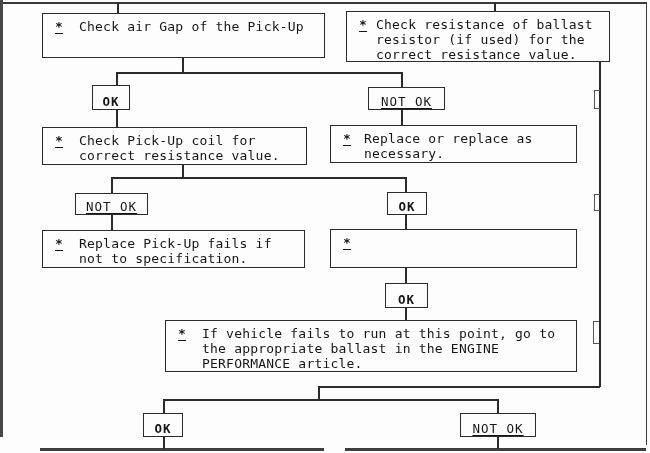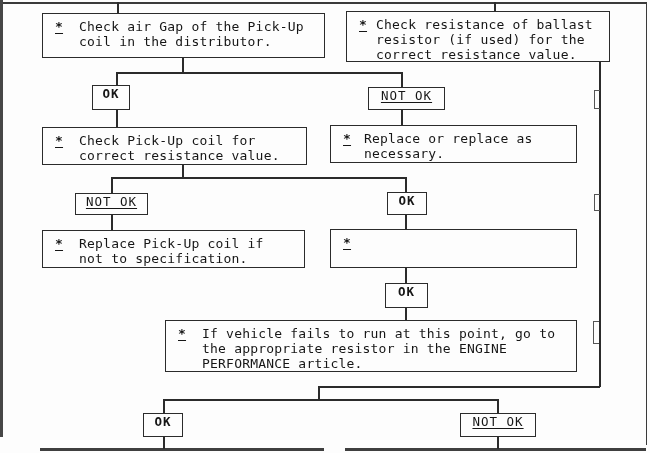--- a/index.html
+++ b/index.html
@@ -32,21 +32,21 @@
   #box-c{left:42px;top:127px;width:265px;height:38px;}
   #box-d{left:330px;top:125px;width:247px;height:38px;}
   #box-d .txt{padding-left:13px;}
   #box-e{left:42px;top:230px;width:263px;height:38px;}
   #box-f{left:330px;top:229px;width:247px;height:39px;}
   #box-f .txt{padding-left:13px;}
   #box-g{left:165px;top:320px;width:412px;height:52px;}
   
   .tag{
     position:absolute;border:1.5px solid #2b2b2b;background:#fdfdfd;
-    display:flex;align-items:flex-start;justify-content:center;box-sizing:border-box;
+    display:flex;align-items:flex-end;justify-content:center;box-sizing:border-box;
     font-size:12.5px;letter-spacing:1px;white-space:pre;
   }
   .tag.ok{font-weight:bold;}
   .tag.nok span{text-decoration:underline;text-underline-offset:2px;}
   #tag-ok-1{left:92px;top:85px;width:38px;height:25px;}
   #tag-nok-1{left:368px;top:87px;width:77px;height:23px;}
   #tag-nok-2{left:75px;top:193px;width:73px;height:22px;}
   #tag-ok-2{left:387px;top:192px;width:40px;height:23px;}
   #tag-ok-3{left:385px;top:283px;width:43px;height:25px;}
   #tag-ok-4{left:143px;top:413px;width:40px;height:24px;}
@@ -94,21 +94,20 @@
   <div class="lv" style="left:497px;top:437px;height:12px;"></div>
 
   <div class="bump" id="bump-1"></div>
   <div class="bump" id="bump-2"></div>
   <div class="bump" id="bump-3"></div>
 
   <div class="box" id="box-a">
     <span class="ast">*</span>
     <span class="txt">
       <span class="ln">Check air Gap of the Pick-Up</span>
-      <span class="ln">coil in the distributor.</span>
     </span>
   </div>
 
   <div class="box" id="box-b">
     <span class="ast">*</span>
     <span class="txt">
       <span class="ln">Check resistance of ballast</span>
       <span class="ln">resistor (if used) for the</span>
       <span class="ln">correct resistance value.</span>
     </span>
@@ -126,34 +125,34 @@
     <span class="ast">*</span>
     <span class="txt">
       <span class="ln">Replace or replace as</span>
       <span class="ln">necessary.</span>
     </span>
   </div>
 
   <div class="box" id="box-e">
     <span class="ast">*</span>
     <span class="txt">
-      <span class="ln">Replace Pick-Up coil if</span>
+      <span class="ln">Replace Pick-Up fails if</span>
       <span class="ln">not to specification.</span>
     </span>
   </div>
 
   <div class="box" id="box-f">
     <span class="ast">*</span>
   </div>
 
   <div class="box" id="box-g">
     <span class="ast">*</span>
     <span class="txt">
       <span class="ln">If vehicle fails to run at this point, go to</span>
-      <span class="ln">the appropriate resistor in the ENGINE</span>
+      <span class="ln">the appropriate ballast in the ENGINE</span>
       <span class="ln">PERFORMANCE article.</span>
     </span>
   </div>
 
   <div class="tag ok" id="tag-ok-1"><span>OK</span></div>
   <div class="tag nok" id="tag-nok-1"><span>NOT OK</span></div>
   <div class="tag nok" id="tag-nok-2"><span>NOT OK</span></div>
   <div class="tag ok" id="tag-ok-2"><span>OK</span></div>
   <div class="tag ok" id="tag-ok-3"><span>OK</span></div>
   <div class="tag ok" id="tag-ok-4"><span>OK</span></div>

